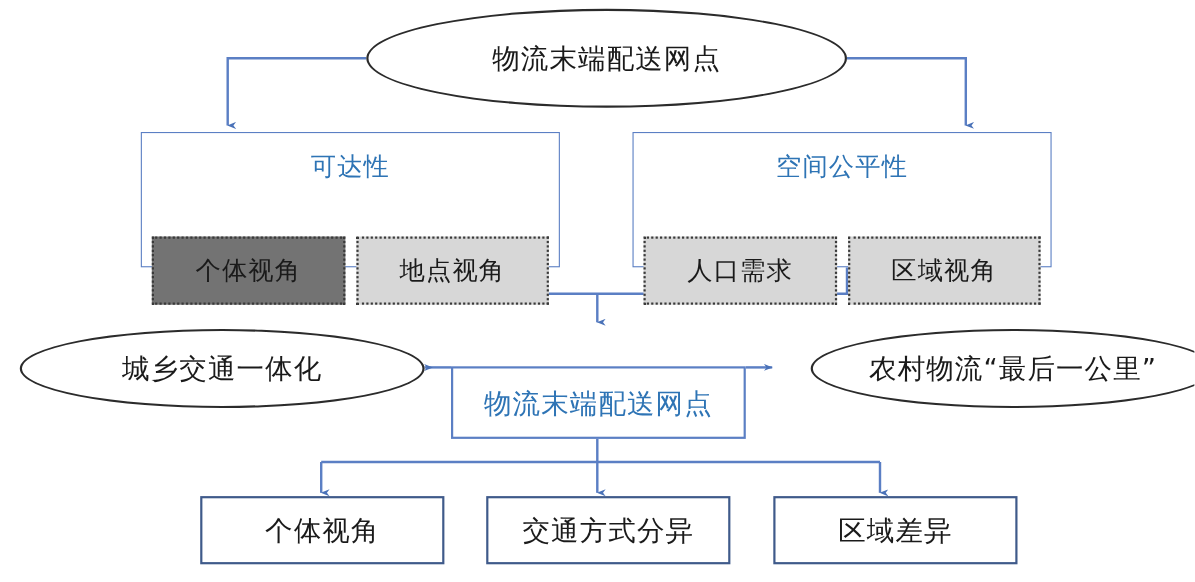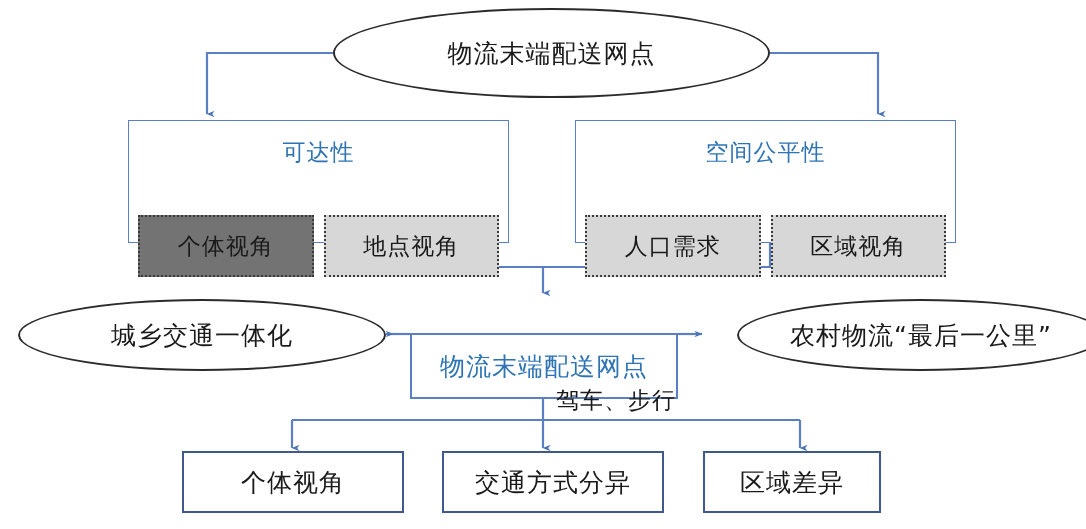--- a/index.html
+++ b/index.html
@@ -177,27 +177,26 @@
   </div>
 
   <div class="node center-box" style="left:410px; top:293px; width:268px; height:66px;margin-top:40px;">
     <span>物流末端配送网点</span>
   </div>
 
   <div class="node ellipse-node" style="left:737px; top:299px; width:368px; height:72px;">
     <span>农村物流“最后一公里”</span>
   </div>
 
-  <div class="edge-label" style="left:556px; top:385px;">驾车、步行</div>
 
   <div class="node outcome-box" style="left:182px; top:451px; width:222px; height:62px;">
     <span>个体视角</span>
   </div>
 
   <div class="node outcome-box" style="left:442px; top:451px; width:222px; height:62px;font-family:Liberation Mono, monospace;">
     <span>交通方式分异</span>
   </div>
 
-  <div class="node outcome-box" style="left:703px; top:451px; width:178px; height:62px;">
+  <div class="node outcome-box" style="left:703px; top:451px; width:222px; height:62px;">
     <span>区域差异</span>
   </div>
 
 </div>
 
 </body></html>

